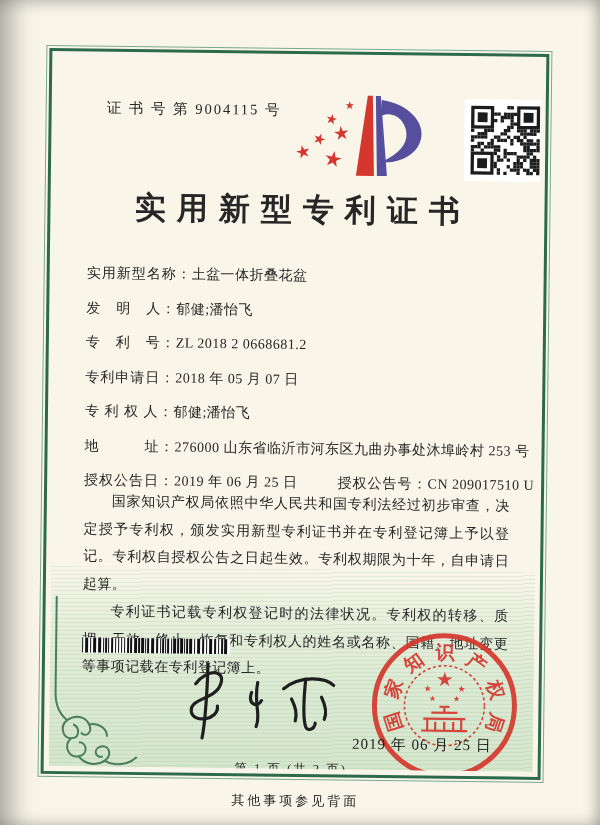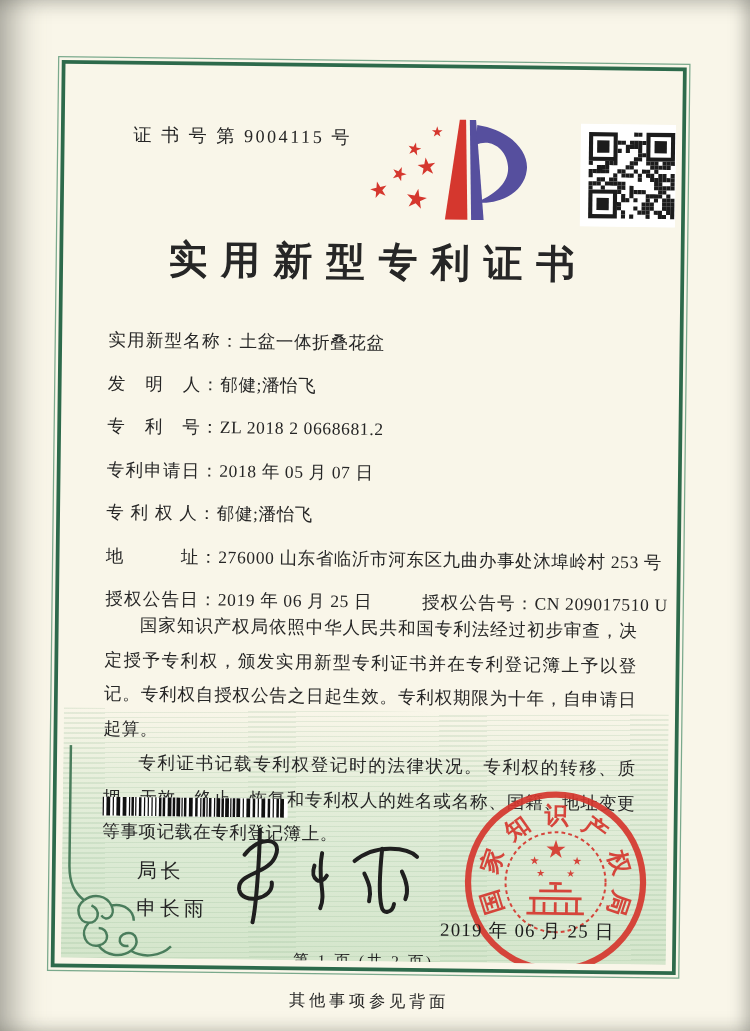--- a/index.html
+++ b/index.html
@@ -295,24 +295,20 @@
             <i style="width: 3px; background: rgb(17, 17, 17); margin-right: 2px;"></i>
             <i style="width: 2px; background: rgb(17, 17, 17); margin-right: 2px;"></i>
             <i style="width: 1px; background: rgb(17, 17, 17); margin-right: 2px;"></i>
             <i style="width: 3px; background: rgb(17, 17, 17); margin-right: 2px;"></i>
             <i style="width: 2px; background: rgb(17, 17, 17); margin-right: 2px;"></i>
             <i style="width: 1px; background: rgb(17, 17, 17); margin-right: 2px;"></i>
             <i style="width: 2px; background: rgb(17, 17, 17); margin-right: 1px;"></i>
             <i style="width: 3px; background: rgb(17, 17, 17); margin-right: 1px;"></i>
           </div>
 
-        <div class="official">
-          <div>局长</div>
-          <div>申长雨</div>
-        </div>
 
         <svg class="sig" width="200" height="95" viewBox="0 0 200 95">
           <g fill="none" stroke="#1f1f1f" stroke-width="3.2" stroke-linecap="round" stroke-linejoin="round">
             <path d="M30,30 C42,14 60,16 55,30 C50,46 24,44 26,58 C28,70 54,66 52,52"></path>
             <path d="M42,10 C42,30 40,70 37,84"></path>
             <path d="M86,38 C82,50 92,54 96,46"></path>
             <path d="M92,28 C88,50 96,60 91,72"></path>
             <path d="M118,34 C134,20 160,22 168,30"></path>
             <path d="M140,24 C138,46 138,62 140,70 C141,77 149,75 150,68"></path>
             <path d="M126,44 C130,52 132,58 130,66"></path>

